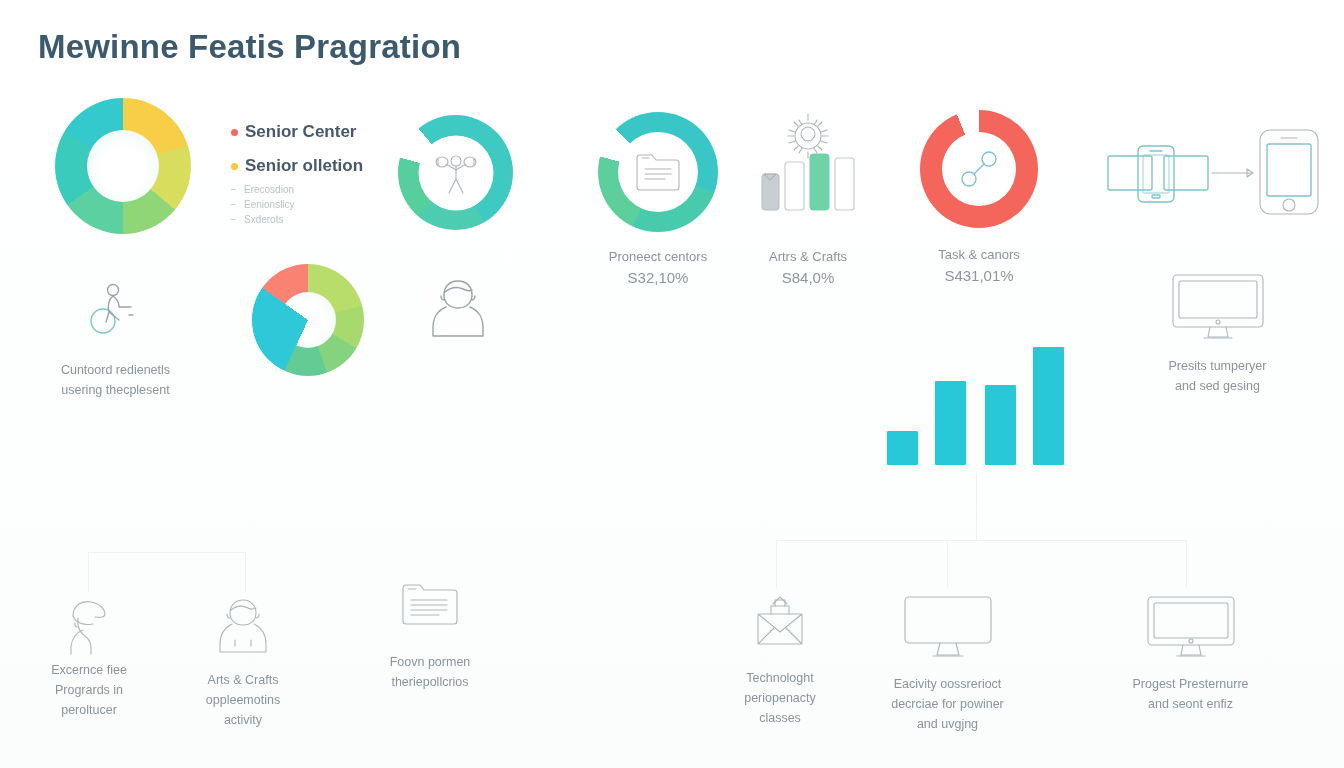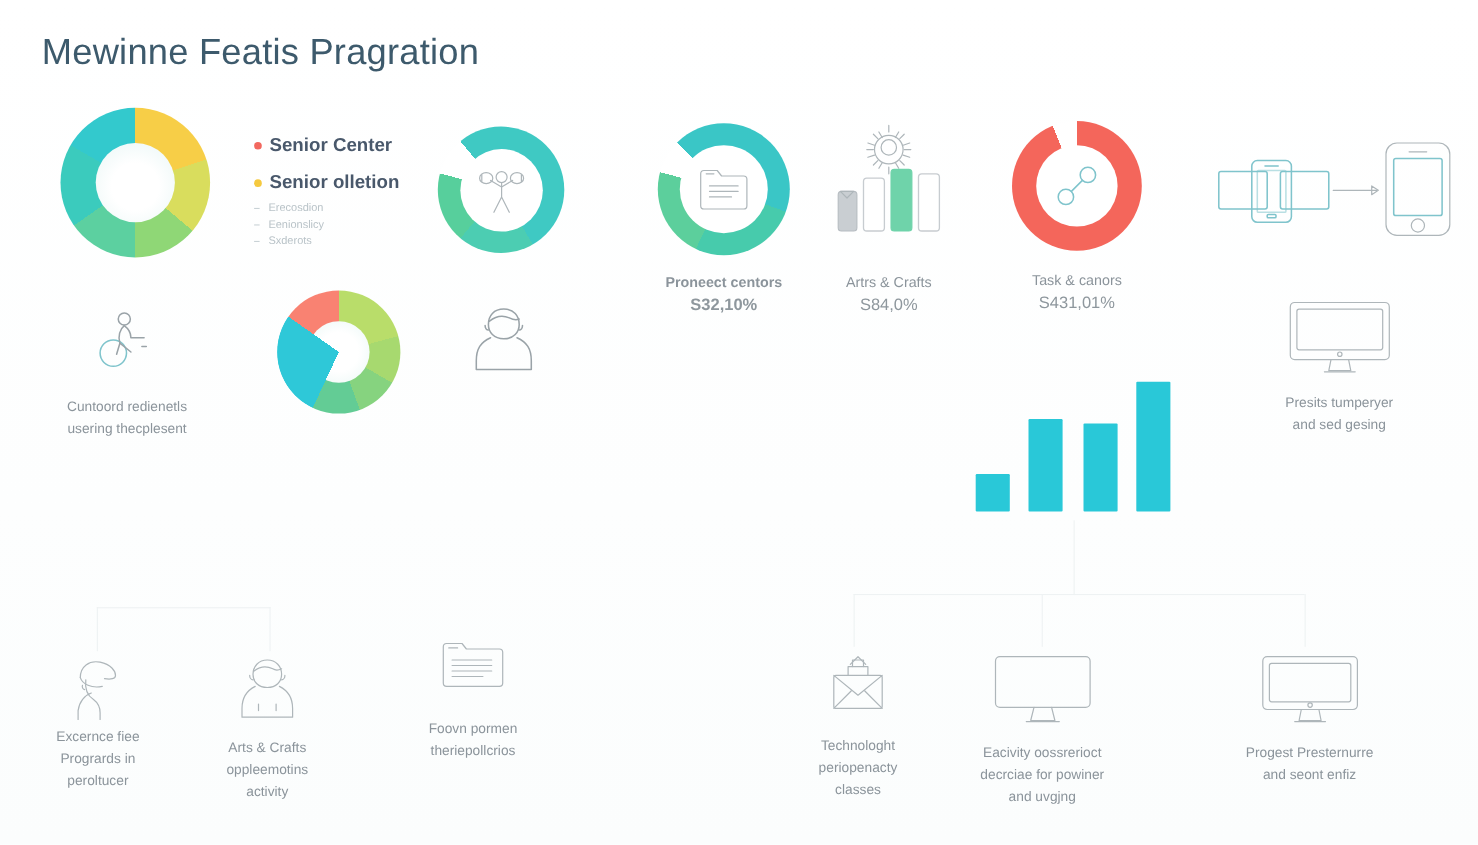--- a/index.html
+++ b/index.html
@@ -21,21 +21,21 @@
     height: 768px;
     background: linear-gradient(180deg,#ffffff 0%, #fdfefe 60%, #fbfdfd 100%);
   }
   .abs { position: absolute; }
 
   
   #page-title {
     left: 38px;
     top: 28px;
     font-size: 33px;
-    font-weight: normal;
+    font-weight: bold;
     color: #3d5a6c;
     letter-spacing: 0.2px;
     white-space: nowrap;
   }
 
   
   #legend { left: 231px; top: 122px; width: 150px; }
   .legend-row {
     display: flex;
     align-items: center;
@@ -175,21 +175,21 @@
                                      #5ccf9c 190deg 270deg, #ffffff 270deg 300deg, #3ac6c6 300deg 360deg);"></div>
       <div class="donut-hole" style="width:80px;height:80px;background:#ffffff;"></div>
       <div class="abs" style="left:36px;top:38px;">
         <svg width="48" height="44" viewBox="0 0 48 44">
           <path class="ln-thin" d="M3 8 a3 3 0 0 1 3-3 h12 l4 5 h20 a3 3 0 0 1 3 3 v24 a3 3 0 0 1 -3 3 h-36 a3 3 0 0 1 -3 -3 z"></path>
           <path class="ln-thin" d="M11 19 h26 M11 24 h26 M11 29 h20"></path>
           <path class="ln-thin" d="M8 8 h7"></path>
         </svg>
       </div>
     </div>
-    <div class="caption" style="width:120px;margin-top:16px;font-weight:bold;">
+    <div class="caption" style="width:120px;margin-top:16px;">
       <span class="cap-title">Proneect centors</span>
       <span class="cap-value">S32,10%</span>
     </div>
   </div>
 
   <div class="abs" style="left:748px; top:112px;">
     <div style="position:relative;width:120px;height:120px;">
       <svg width="120" height="120" viewBox="0 0 120 120">
 
         <circle class="ln-thin" cx="60" cy="24" r="13"></circle>

